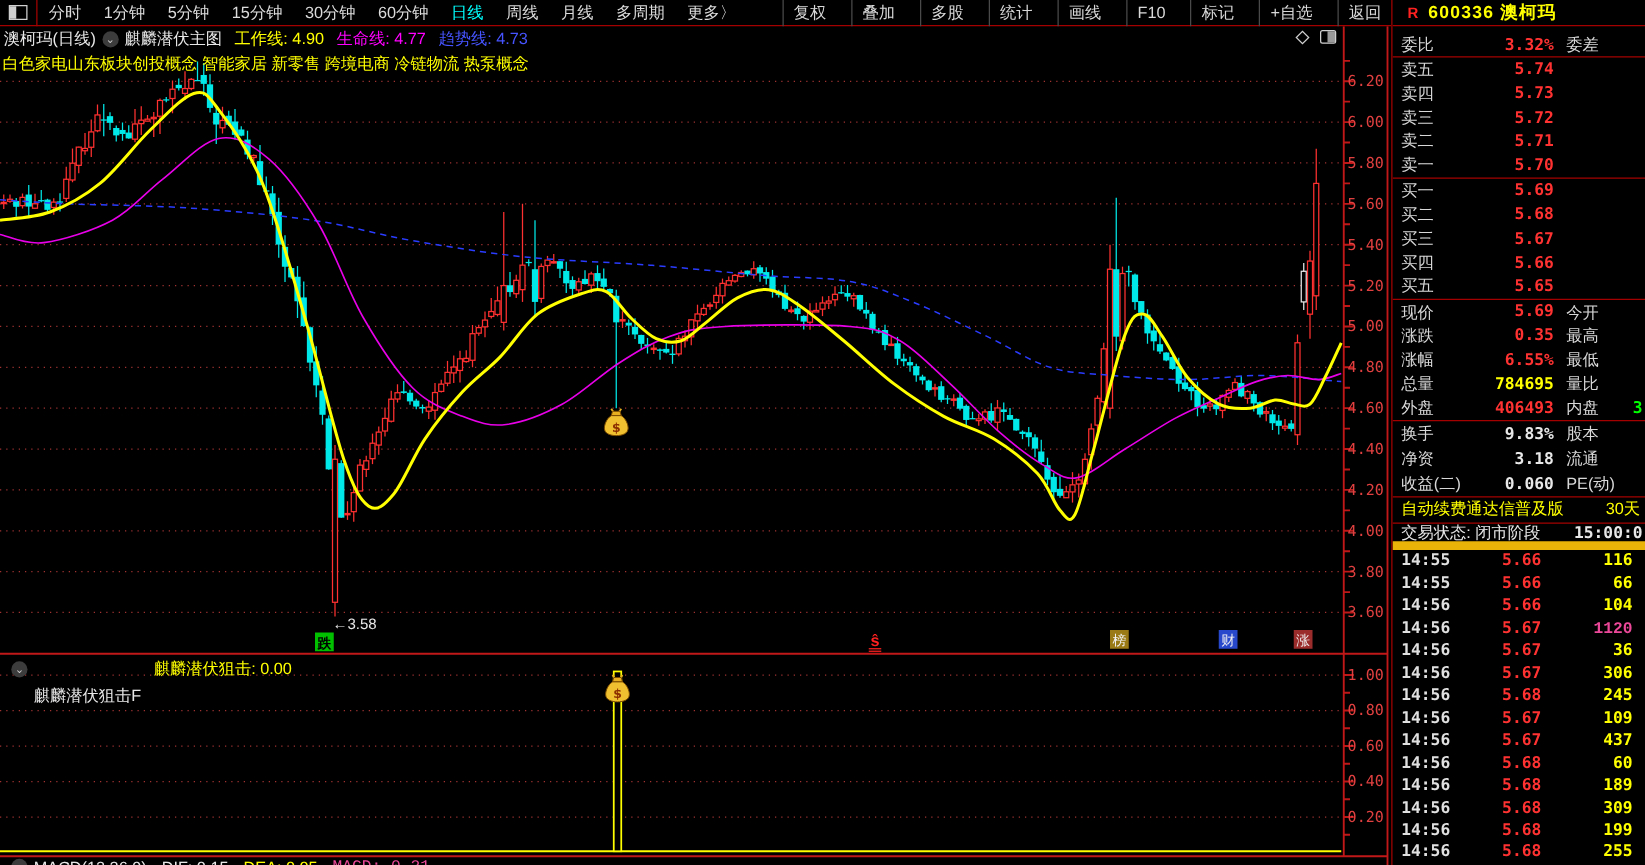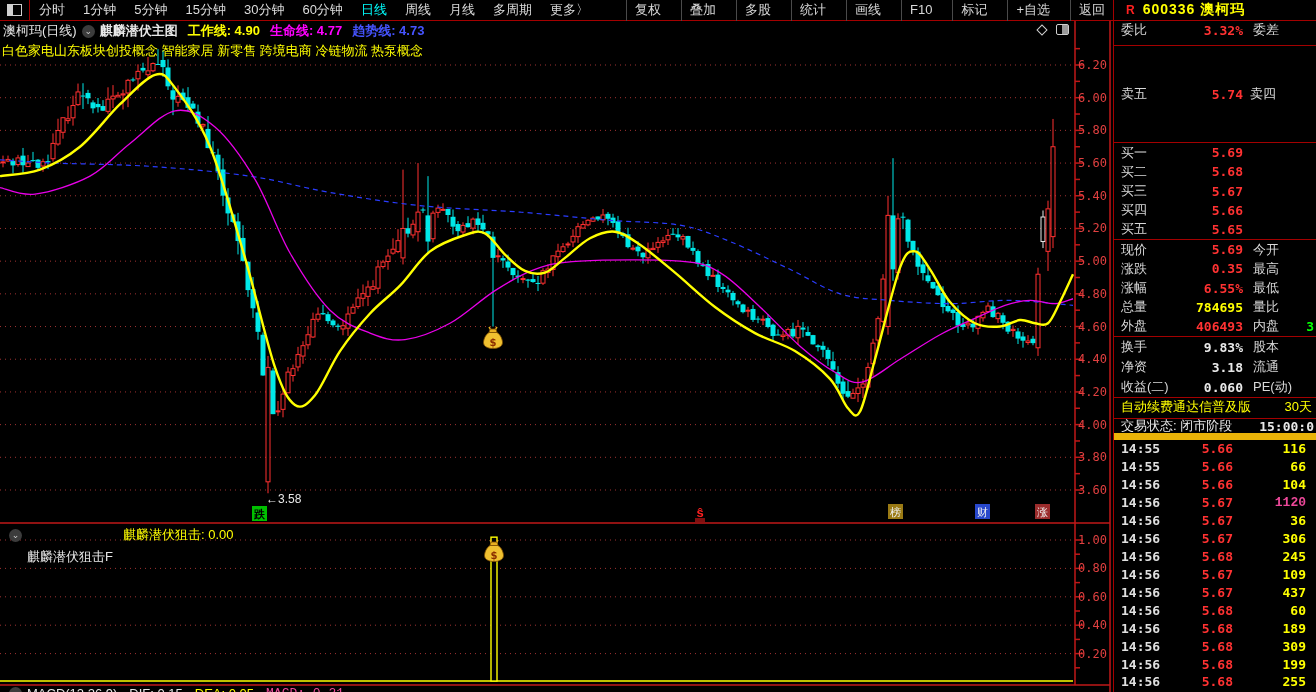--- a/index.html
+++ b/index.html
@@ -18,21 +18,21 @@
   #actions { margin-left:auto; display:flex; height:21px;gap:12px; }
   .action-btn { color:#d8d8d8; font-size:13px; line-height:20px; padding:0 8px;
     border-left:1px solid #4a4a4a; white-space:nowrap; }
 
   
   #chart-header-row { position:absolute; left:3px; top:23px; height:16px; display:flex;
     align-items:center; font-size:13px; z-index:6; white-space:nowrap; }
   #chart-header-row .white { color:#e8e8e8; }
   .circle-chevron { width:13px; height:13px; border-radius:50%; background:#3c3c3c; color:#cfcfcf;
     font-size:9px; line-height:12px; text-align:center; display:inline-block; margin:0 5px; }
-  .hline { margin-right:10px; font-weight:bold; }
+  .hline { margin-right:10px; font-weight:normal; }
   #concept-row { position:absolute; left:2px; top:42px; font-size:13px; color:#ffff00;
     z-index:6; white-space:nowrap; }
   #corner-icons { position:absolute; left:1038px; top:24px; z-index:6; display:flex; align-items:center; }
   #diamond-icon { width:8px; height:8px; border:1px solid #cfcfcf; transform:rotate(45deg); display:inline-block; }
   #pane-icon { width:13px; height:11px; border:1px solid #cfcfcf; border-radius:2px; margin-left:10px; display:inline-block; }
   #pane-icon span { display:block; width:6px; height:100%; background:#9a9a9a; margin-left:auto; }
 
   
   #sub-title-row { position:absolute; left:4px; top:527px; height:16px; display:flex; align-items:center;
     font-size:13px; z-index:6; white-space:nowrap; }
@@ -50,22 +50,22 @@
     border-left:1px solid #a40000; overflow:hidden; background:#000; z-index:7; }
   #qp-header { height:21px; border-bottom:1px solid #a40000; display:flex; align-items:center; padding-left:12px; }
   #qp-header .r { color:#ff2020; font-weight:bold; font-size:12px; margin-right:8px; }
   #qp-header .codename { color:#ffff00; font-weight:bold; font-size:14px; letter-spacing:1px; white-space:nowrap; }
   .num { font-family:"DejaVu Sans Mono", monospace; font-weight:bold; }
   .qrow { display:flex; align-items:center; padding:0 0 0 7px; font-size:13px; }
   .ql  { width:56px; color:#d8d8d8; white-space:nowrap; }
   .qv  { width:66px; text-align:right; font-size:13px; }
   .ql2 { margin-left:10px; color:#d8d8d8; white-space:nowrap; }
   .qv2 { margin-left:auto; padding-right:2px; }
-  #sec-weibi { height:25px; border-bottom:1px solid #a40000; display:flex; align-items:flex-start; }
-  #sec-sell  { height:96px; display:flex; flex-direction:row; }
+  #sec-weibi { height:25px; border-bottom:1px solid #a40000; display:flex; align-items:flex-end; }
+  #sec-sell  { height:96px; display:flex; flex-direction:column; }
   #sec-buy   { height:97px; border-top:1px solid #a40000; display:flex; flex-direction:column; }
   #sec-stats { height:97px; border-top:1px solid #a40000; display:flex; flex-direction:column; }
   #sec-stats2{ height:61px; border-top:1px solid #a40000; display:flex; flex-direction:column; }
   #sec-sell .qrow, #sec-buy .qrow, #sec-stats .qrow, #sec-stats2 .qrow { flex:1; }
   #sec-notice { height:21px; border-top:1px solid #a40000; display:flex; 
     padding:0 4px 0 7px; color:#ffff00; font-size:13px; white-space:nowrap; }
   #sec-notice .suffix { margin-left:auto; }
   #sec-session { height:22px; border-top:1px solid #a40000; border-bottom:7px solid #eab308;
     display:flex; align-items:center; padding:0 2px 0 7px; color:#e8e8e8; font-size:13px; white-space:nowrap; }
   #sec-session .t { margin-left:auto; }

